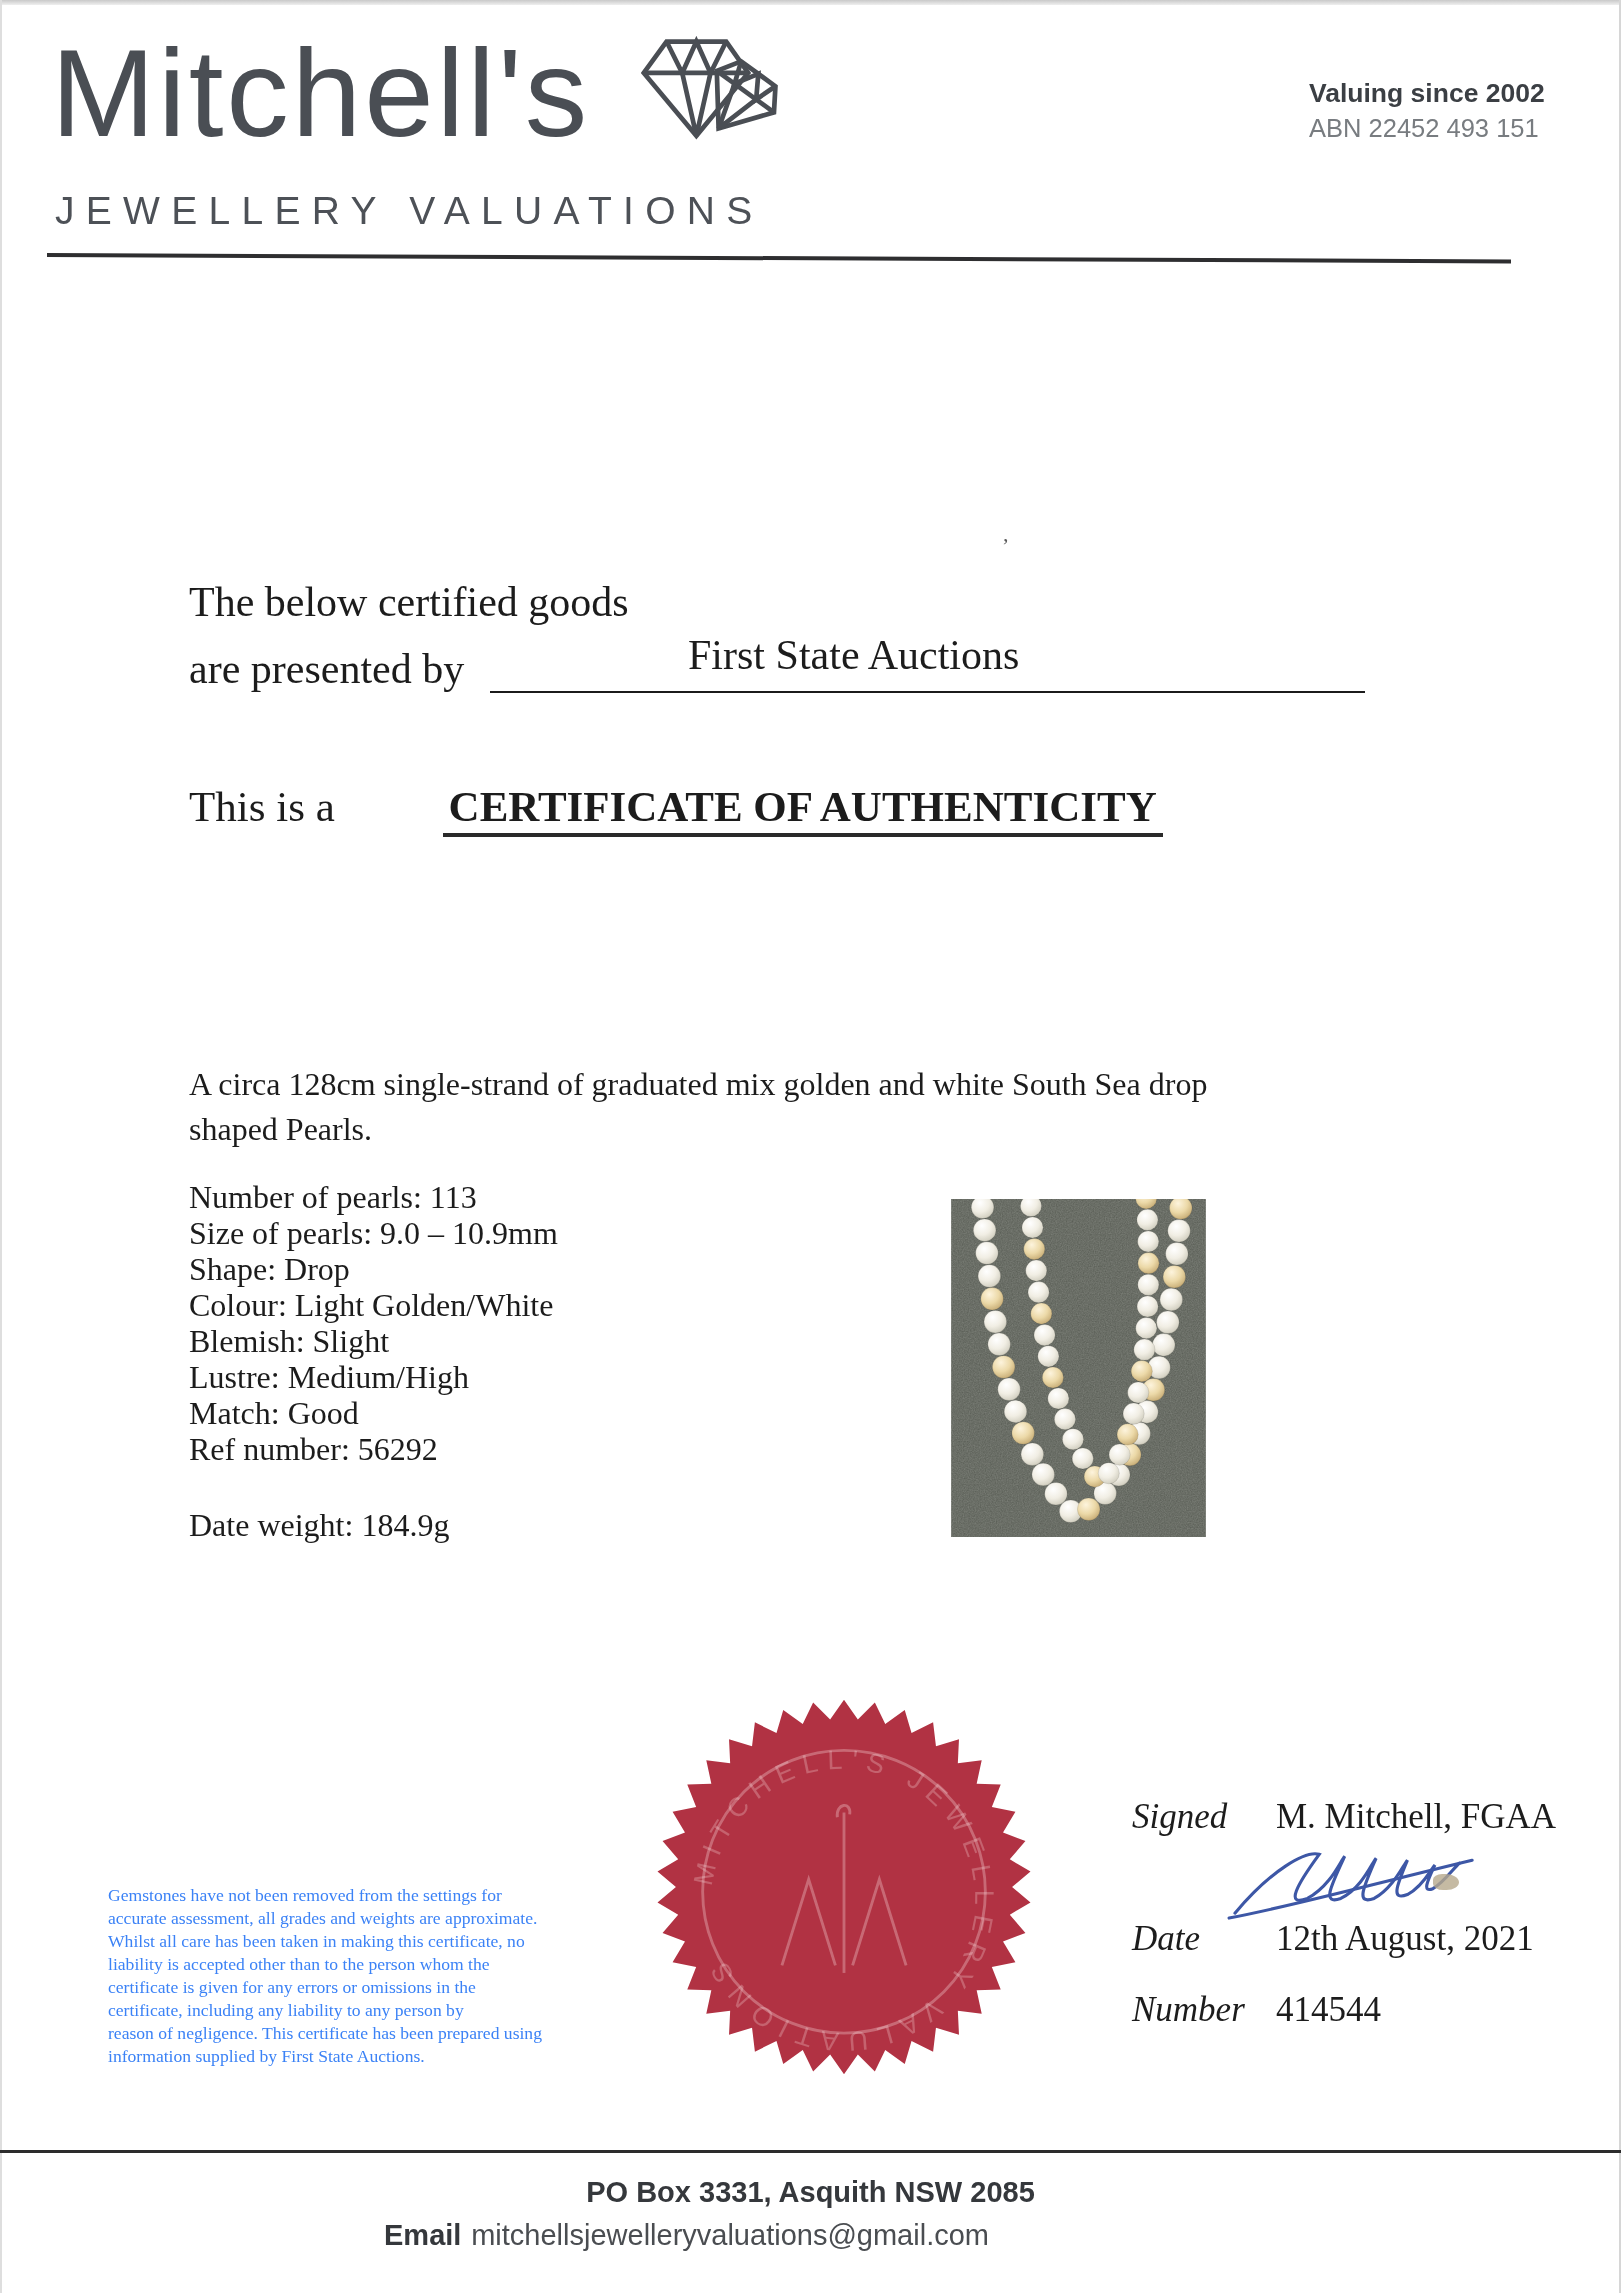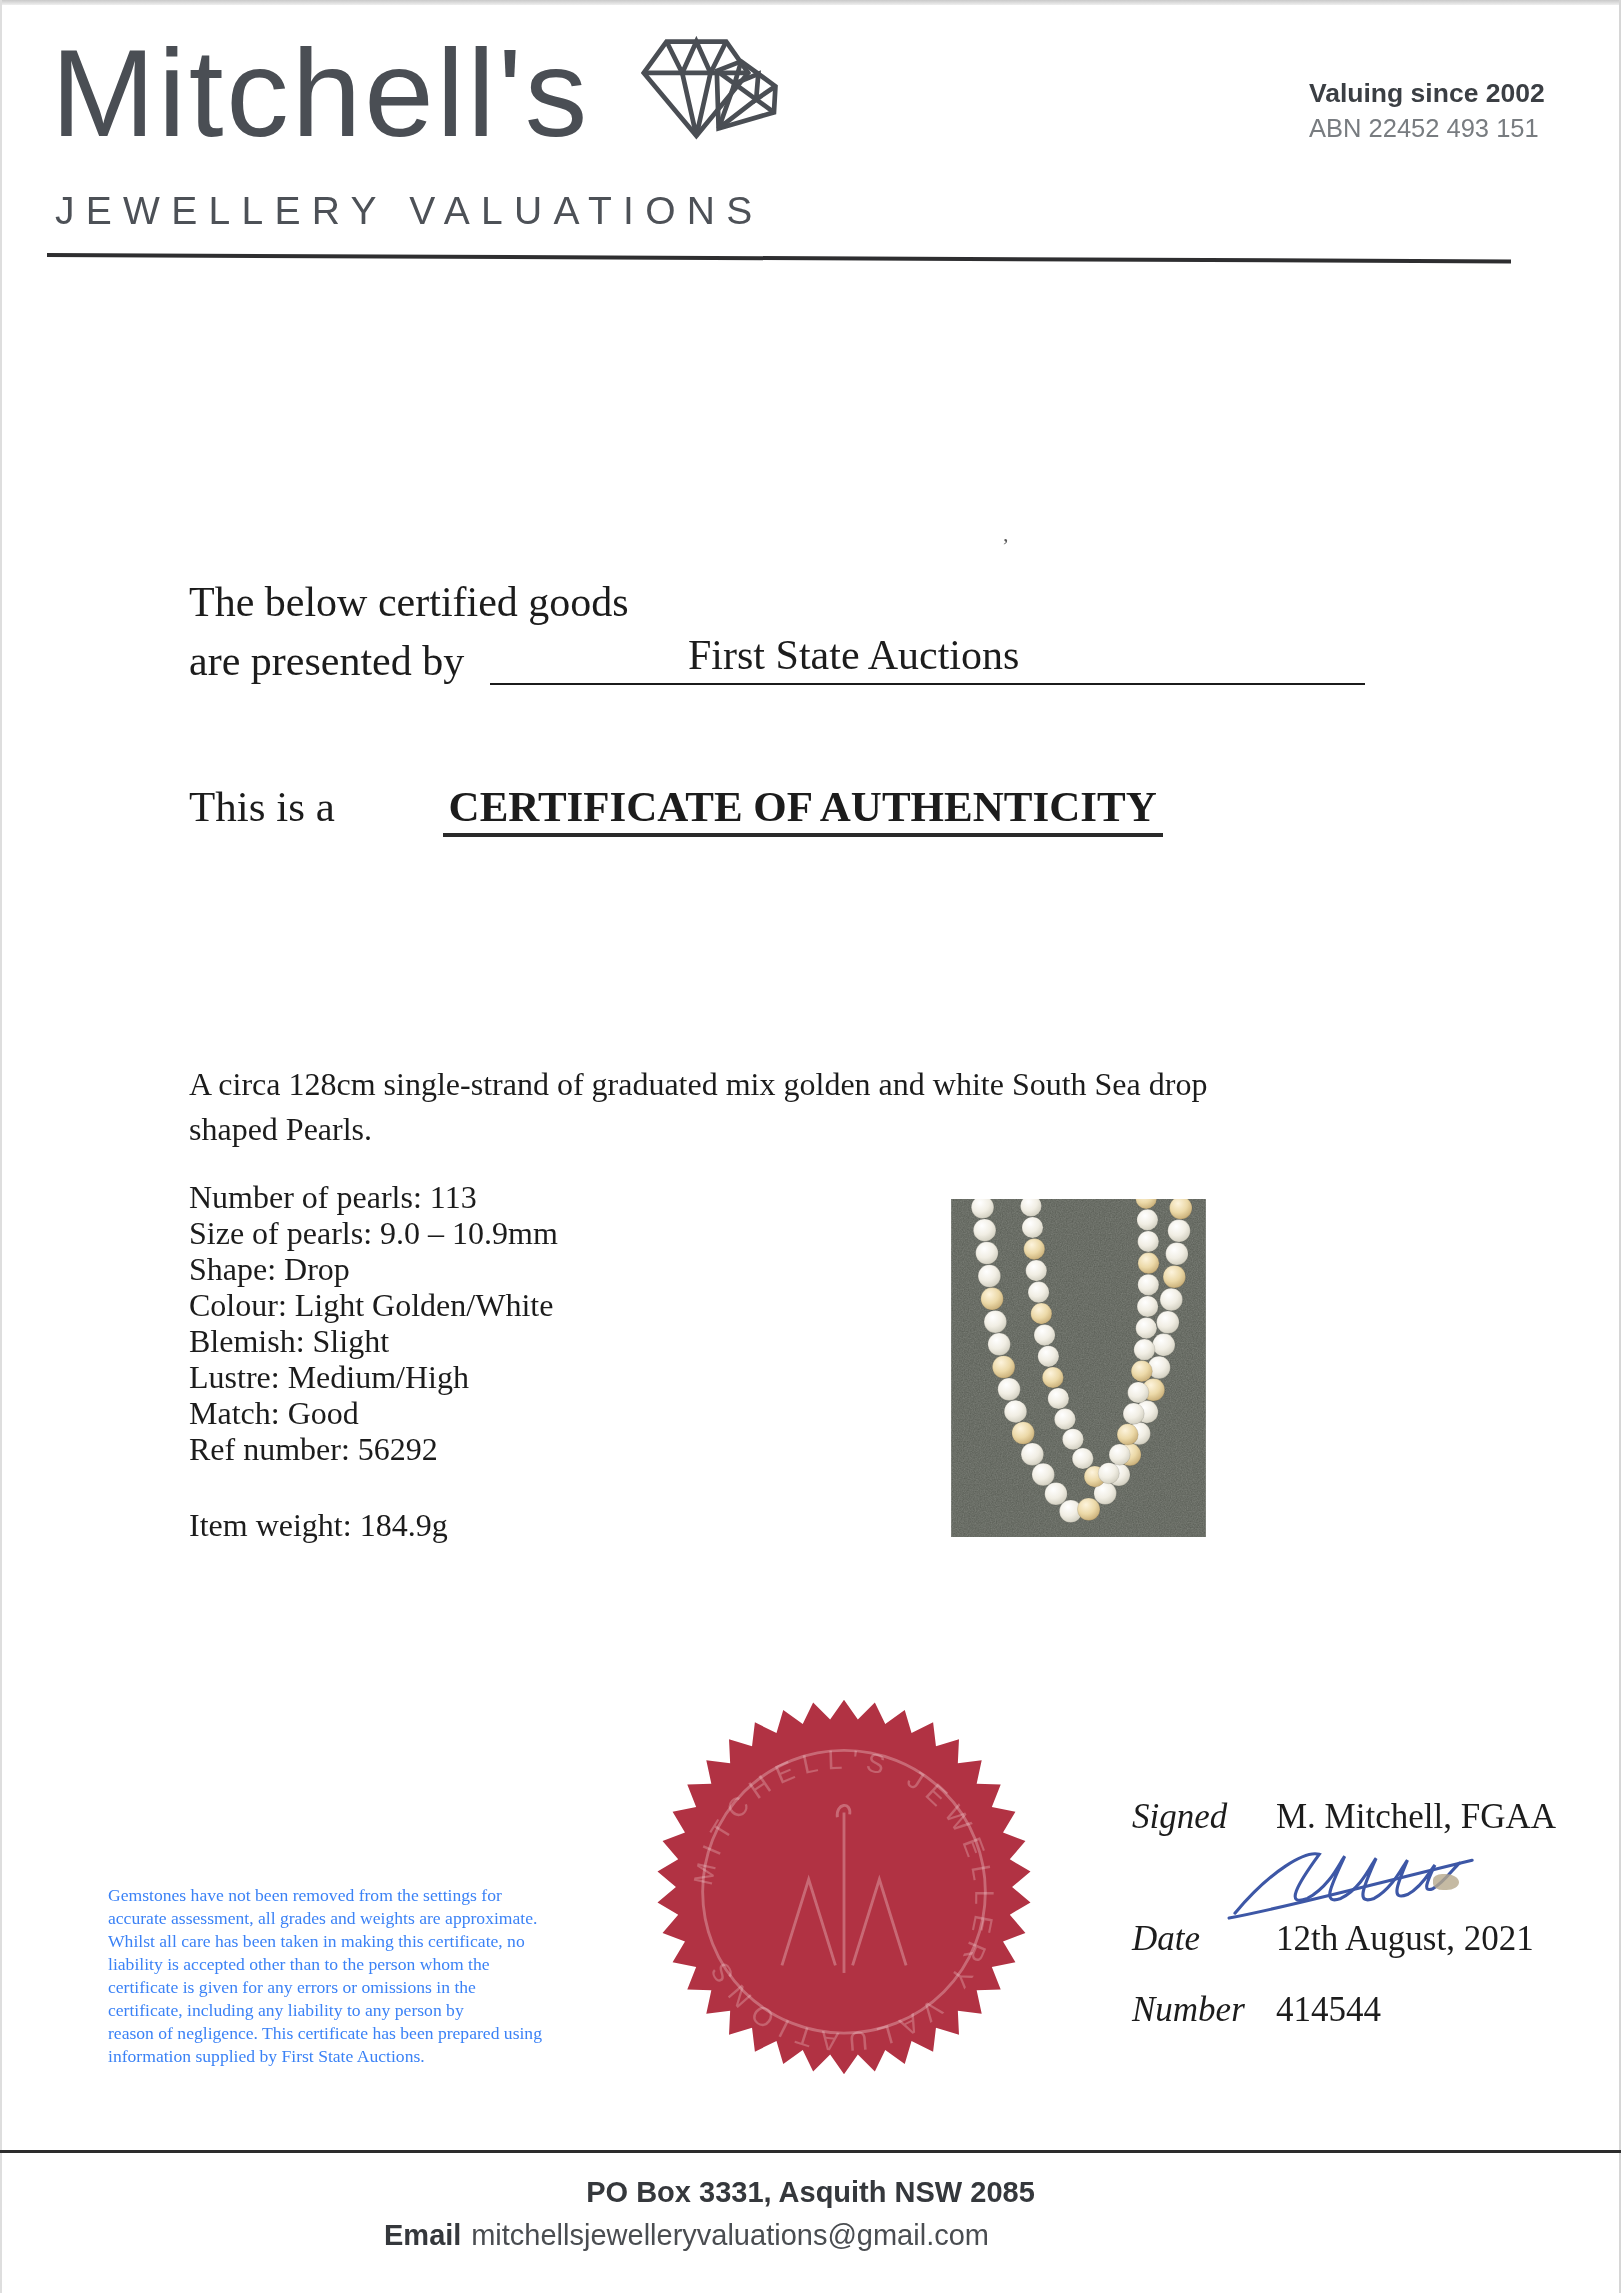--- a/index.html
+++ b/index.html
@@ -45,21 +45,21 @@
   }
 
   
   .pres-line1{position:absolute;left:189px;top:578px;font-size:42px;}
   .pres-line2{position:absolute;left:189px;top:631px;font-size:42px;white-space:nowrap;}
   .presenter-underline{
     display:inline-block;vertical-align:bottom;
     width:875px;margin-left:25.5px;
     border-bottom:2.9px solid #1b1b1b;
     text-align:center;padding-right:147px;box-sizing:border-box;
-    padding-bottom:4px;
+    padding-bottom:12px;
   }
 
   
   .title-row{position:absolute;left:189px;top:782px;font-size:43px;white-space:nowrap;}
   .cert-heading{
     font-weight:700;margin-left:108px;letter-spacing:0px;
     border-bottom:4.9px solid #2a2a2a;padding:0 5.9px 2.9px 5.9px;
   }
   .scan-artifact{position:absolute;left:1002px;top:534px;font-size:21.6px;color:#5a5a5a;}
 
@@ -141,21 +141,21 @@
   <div class="details-list">
       <div>Number of pearls: 113</div>
       <div>Size of pearls: 9.0 – 10.9mm</div>
       <div>Shape: Drop</div>
       <div>Colour: Light Golden/White</div>
       <div>Blemish: Slight</div>
       <div>Lustre: Medium/High</div>
       <div>Match: Good</div>
       <div>Ref number: 56292</div>
     </div>
-  <div class="item-weight">Item weight: 184.9g</div>
+  <div class="item-weight">Date weight: 184.9g</div>
 
   <svg class="pearl-photo" width="255" height="338" viewBox="0 0 260 345">
     <defs>
       <radialGradient id="pearl-white" cx="38%" cy="30%" r="75%">
         <stop offset="0%" stop-color="#ffffff"></stop>
         <stop offset="55%" stop-color="#f1eee4"></stop>
         <stop offset="100%" stop-color="#cfccbd"></stop>
       </radialGradient>
       <radialGradient id="pearl-gold" cx="38%" cy="30%" r="75%">
         <stop offset="0%" stop-color="#fdf4dd"></stop>

